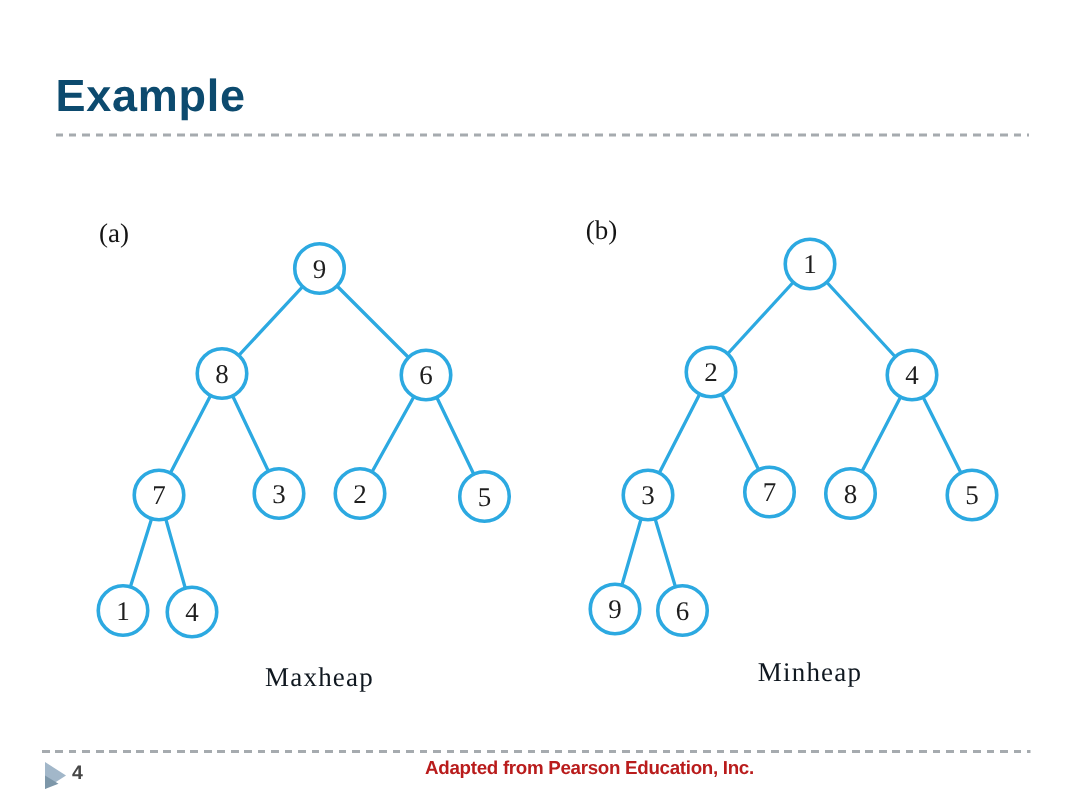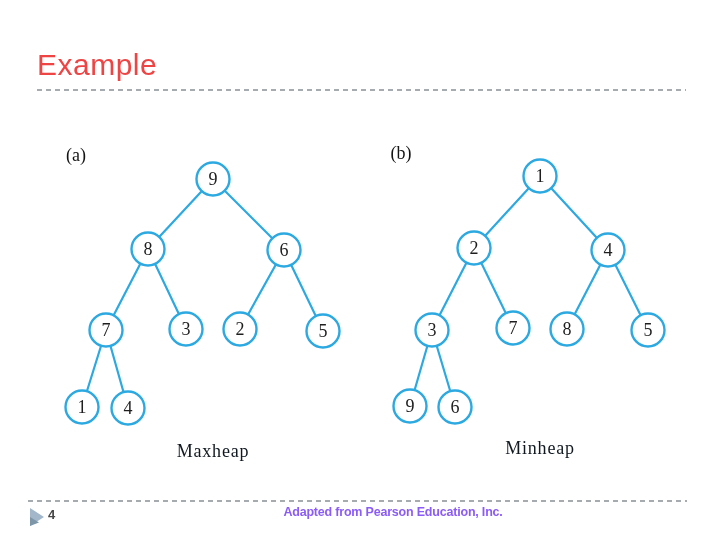--- a/index.html
+++ b/index.html
@@ -6,22 +6,22 @@
   .slide{
     position:relative;
     width:720px;height:540px;
     background:#ffffff;
     overflow:hidden;
     font-family:"Liberation Sans",sans-serif;
   }
   .slide-title{
     position:absolute;left:37px;top:48px;
     margin:0;
-    font-size:30px;font-weight:400;
-    color:#ef4444;
+    font-size:30px;font-weight:700;
+    color:#0c4a6e;
     letter-spacing:0.5px;
   }
   .rule{
     position:absolute;height:2px;
     background:repeating-linear-gradient(to right,#a6abaf 0 5px,transparent 5px 9px);
   }
   .title-rule{top:89px;left:37px;width:649px;}
   .footer-rule{top:500px;left:28px;width:659px;}
   .figure-svg{position:absolute;left:0;top:0;}
   .node-val{
@@ -39,21 +39,21 @@
   }
   .bullet-icon{position:absolute;left:27px;top:506px;}
   .page-number{
     position:absolute;left:48px;top:507px;
     font-size:13px;font-weight:700;color:#474747;
   }
   .footer-credit{
     position:absolute;left:393px;top:505px;
     transform:translateX(-50%);
     white-space:nowrap;
-    font-size:12.5px;font-weight:700;color:#8b5cf6;
+    font-size:12.5px;font-weight:700;color:#b91c1c;
     letter-spacing:-0.2px;
   }
 </style>
 </head>
 <body>
 
 <div class="slide">
 
   <h1 class="slide-title">Example</h1>
 

